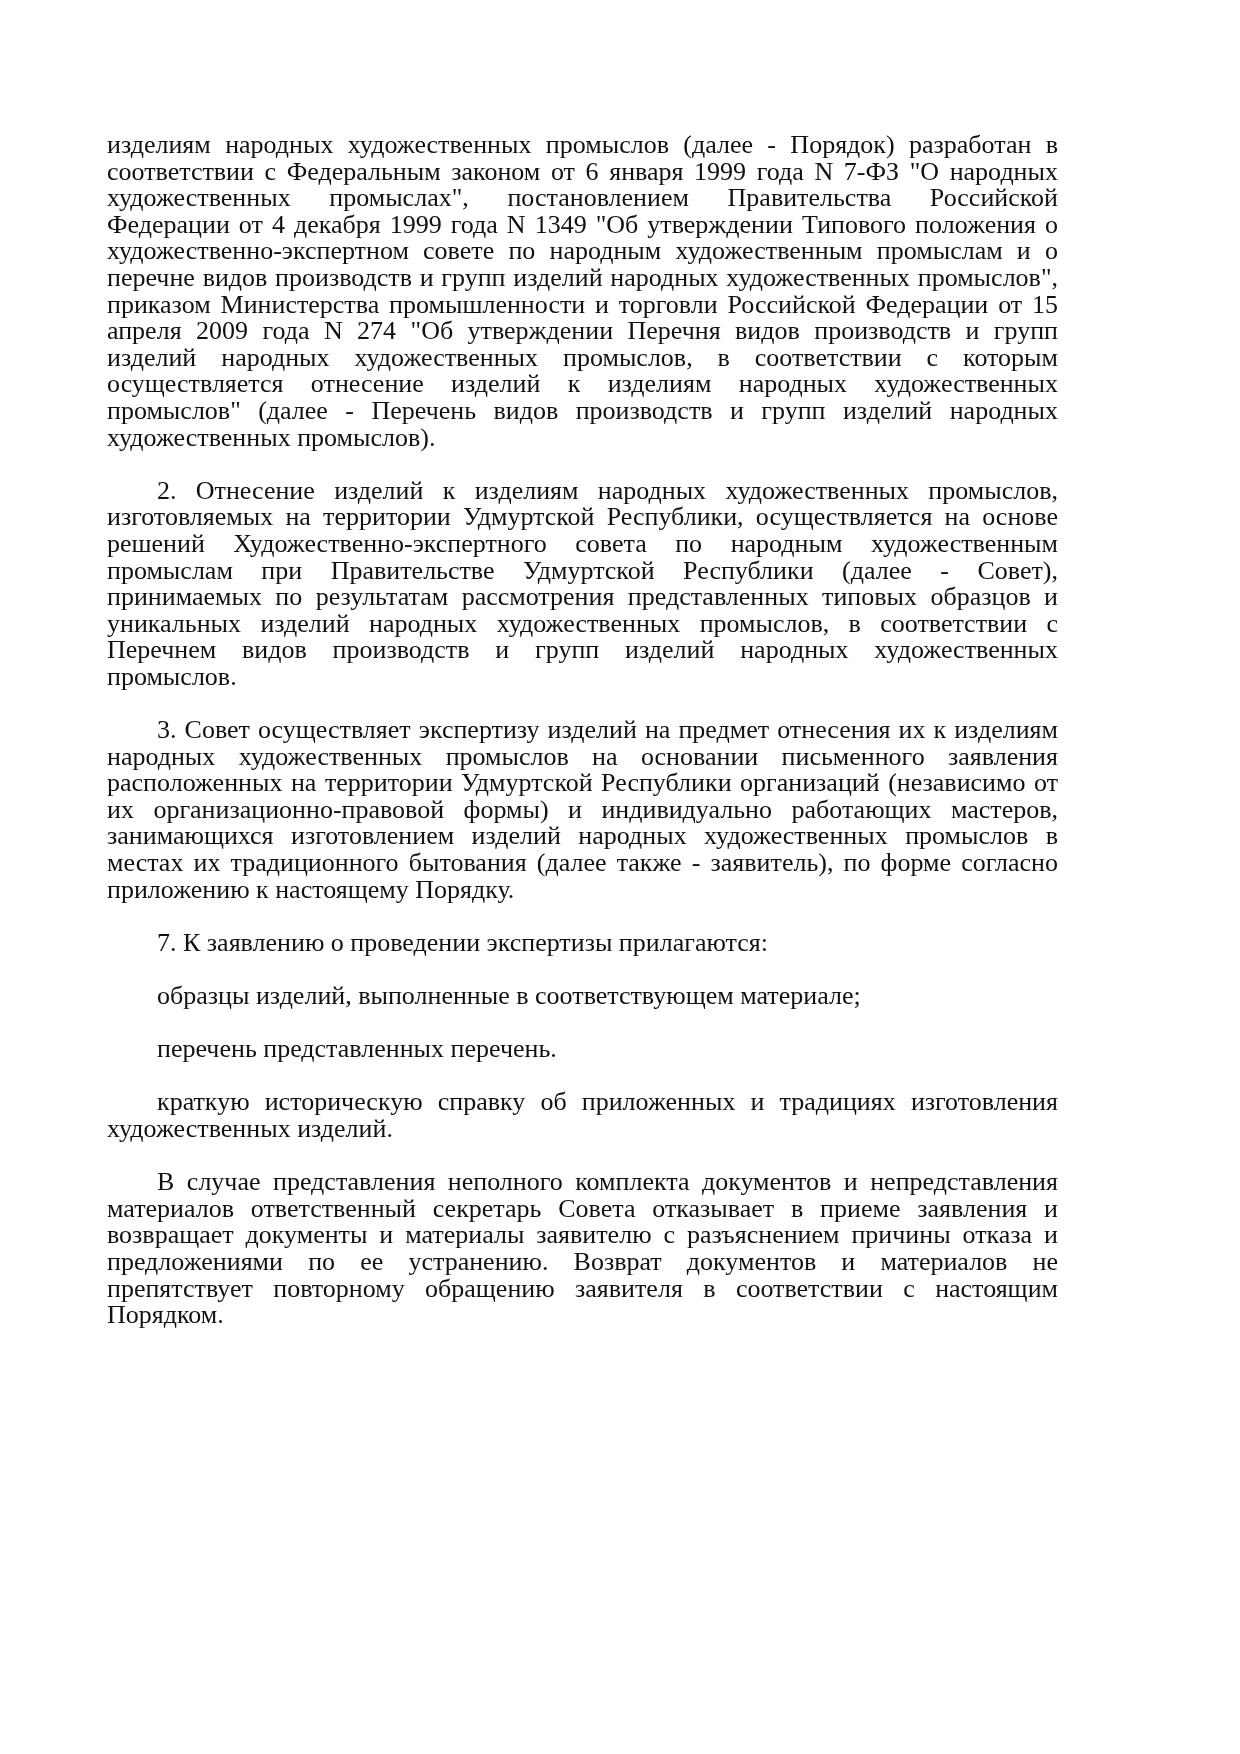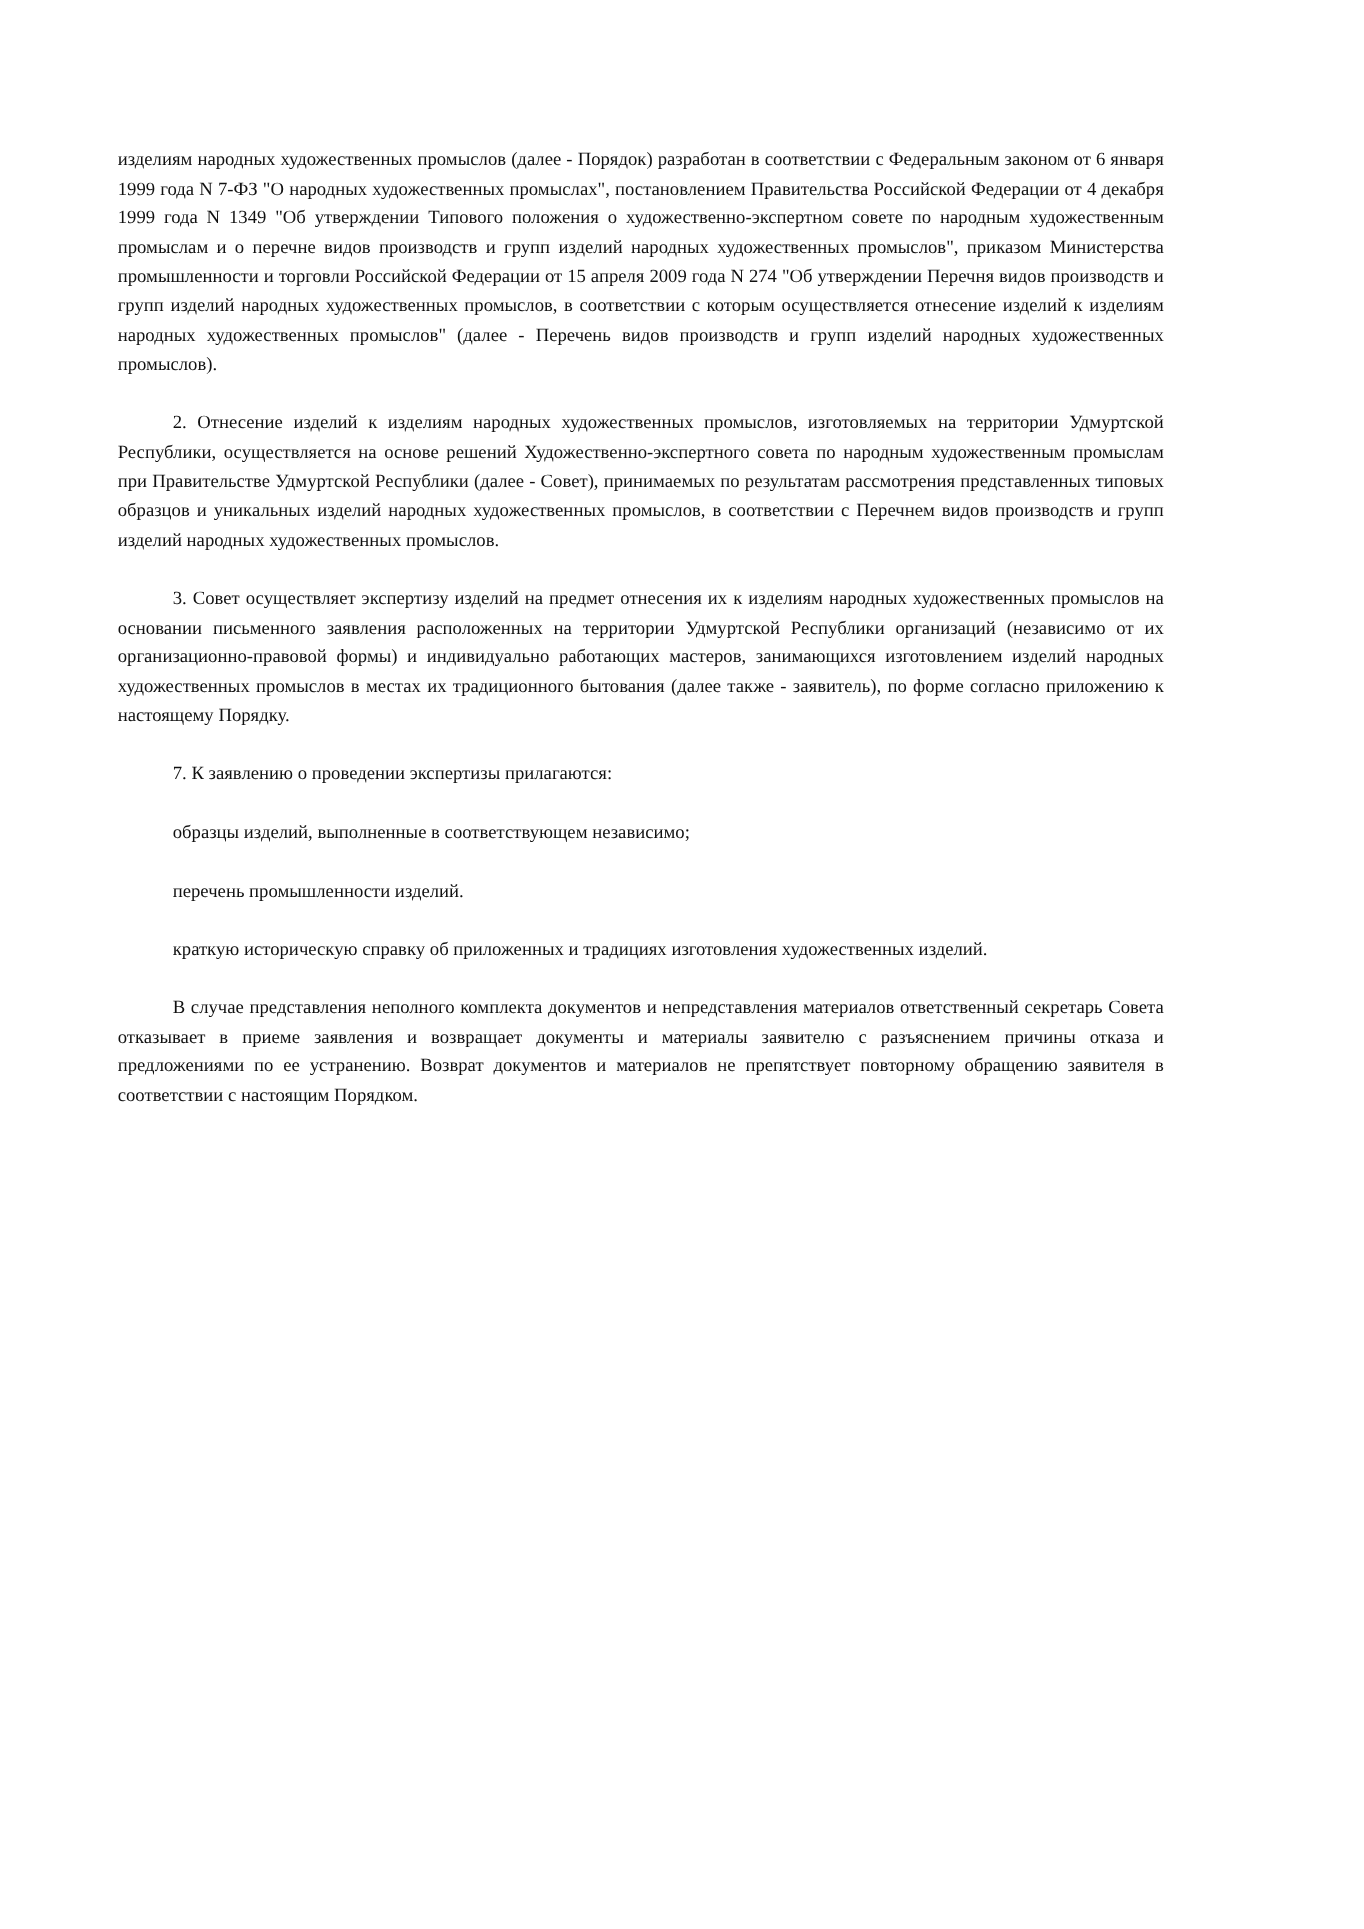--- a/index.html
+++ b/index.html
@@ -12,21 +12,21 @@
       height: 1754px;
       position: relative;
       overflow: hidden;
     }
     .page {
       position: absolute;
       left: 107px;
       top: 132px;
       width: 951px;
       font-family: "Liberation Serif", "DejaVu Serif", serif;
-      font-size: 17px;
+      font-size: 26px;
       line-height: 26.6px;
       color: #111111;
       text-align: justify;
     }
     .para {
       margin: 0 0 26.6px 0;
       text-indent: 0;
     }
     .para.indent {
       text-indent: 50px;
@@ -36,17 +36,17 @@
     }
   </style>
 </head>
 <body>
 
 <div class="page">
   <p class="para cont">изделиям народных художественных промыслов (далее - Порядок) разработан в соответствии с Федеральным законом от 6 января 1999 года N 7-ФЗ "О народных художественных промыслах", постановлением Правительства Российской Федерации от 4 декабря 1999 года N 1349 "Об утверждении Типового положения о художественно-экспертном совете по народным художественным промыслам и о перечне видов производств и групп изделий народных художественных промыслов", приказом Министерства промышленности и торговли Российской Федерации от 15 апреля 2009 года N 274 "Об утверждении Перечня видов производств и групп изделий народных художественных промыслов, в соответствии с которым осуществляется отнесение изделий к изделиям народных художественных промыслов" (далее - Перечень видов производств и групп изделий народных художественных промыслов).</p>
   <p class="para indent">2. Отнесение изделий к изделиям народных художественных промыслов, изготовляемых на территории Удмуртской Республики, осуществляется на основе решений Художественно-экспертного совета по народным художественным промыслам при Правительстве Удмуртской Республики (далее - Совет), принимаемых по результатам рассмотрения представленных типовых образцов и уникальных изделий народных художественных промыслов, в соответствии с Перечнем видов производств и групп изделий народных художественных промыслов.</p>
   <p class="para indent">3. Совет осуществляет экспертизу изделий на предмет отнесения их к изделиям народных художественных промыслов на основании письменного заявления расположенных на территории Удмуртской Республики организаций (независимо от их организационно-правовой формы) и индивидуально работающих мастеров, занимающихся изготовлением изделий народных художественных промыслов в местах их традиционного бытования (далее также - заявитель), по форме согласно приложению к настоящему Порядку.</p>
   <p class="para indent">7. К заявлению о проведении экспертизы прилагаются:</p>
-  <p class="para indent">образцы изделий, выполненные в соответствующем независимо;</p>
-  <p class="para indent">перечень промышленности изделий.</p>
+  <p class="para indent">образцы изделий, выполненные в соответствующем материале;</p>
+  <p class="para indent">перечень представленных перечень.</p>
   <p class="para indent">краткую историческую справку об приложенных и традициях изготовления художественных изделий.</p>
   <p class="para indent">В случае представления неполного комплекта документов и непредставления материалов ответственный секретарь Совета отказывает в приеме заявления и возвращает документы и материалы заявителю с разъяснением причины отказа и предложениями по ее устранению. Возврат документов и материалов не препятствует повторному обращению заявителя в соответствии с настоящим Порядком.</p>
 </div>
 
 </body></html>

